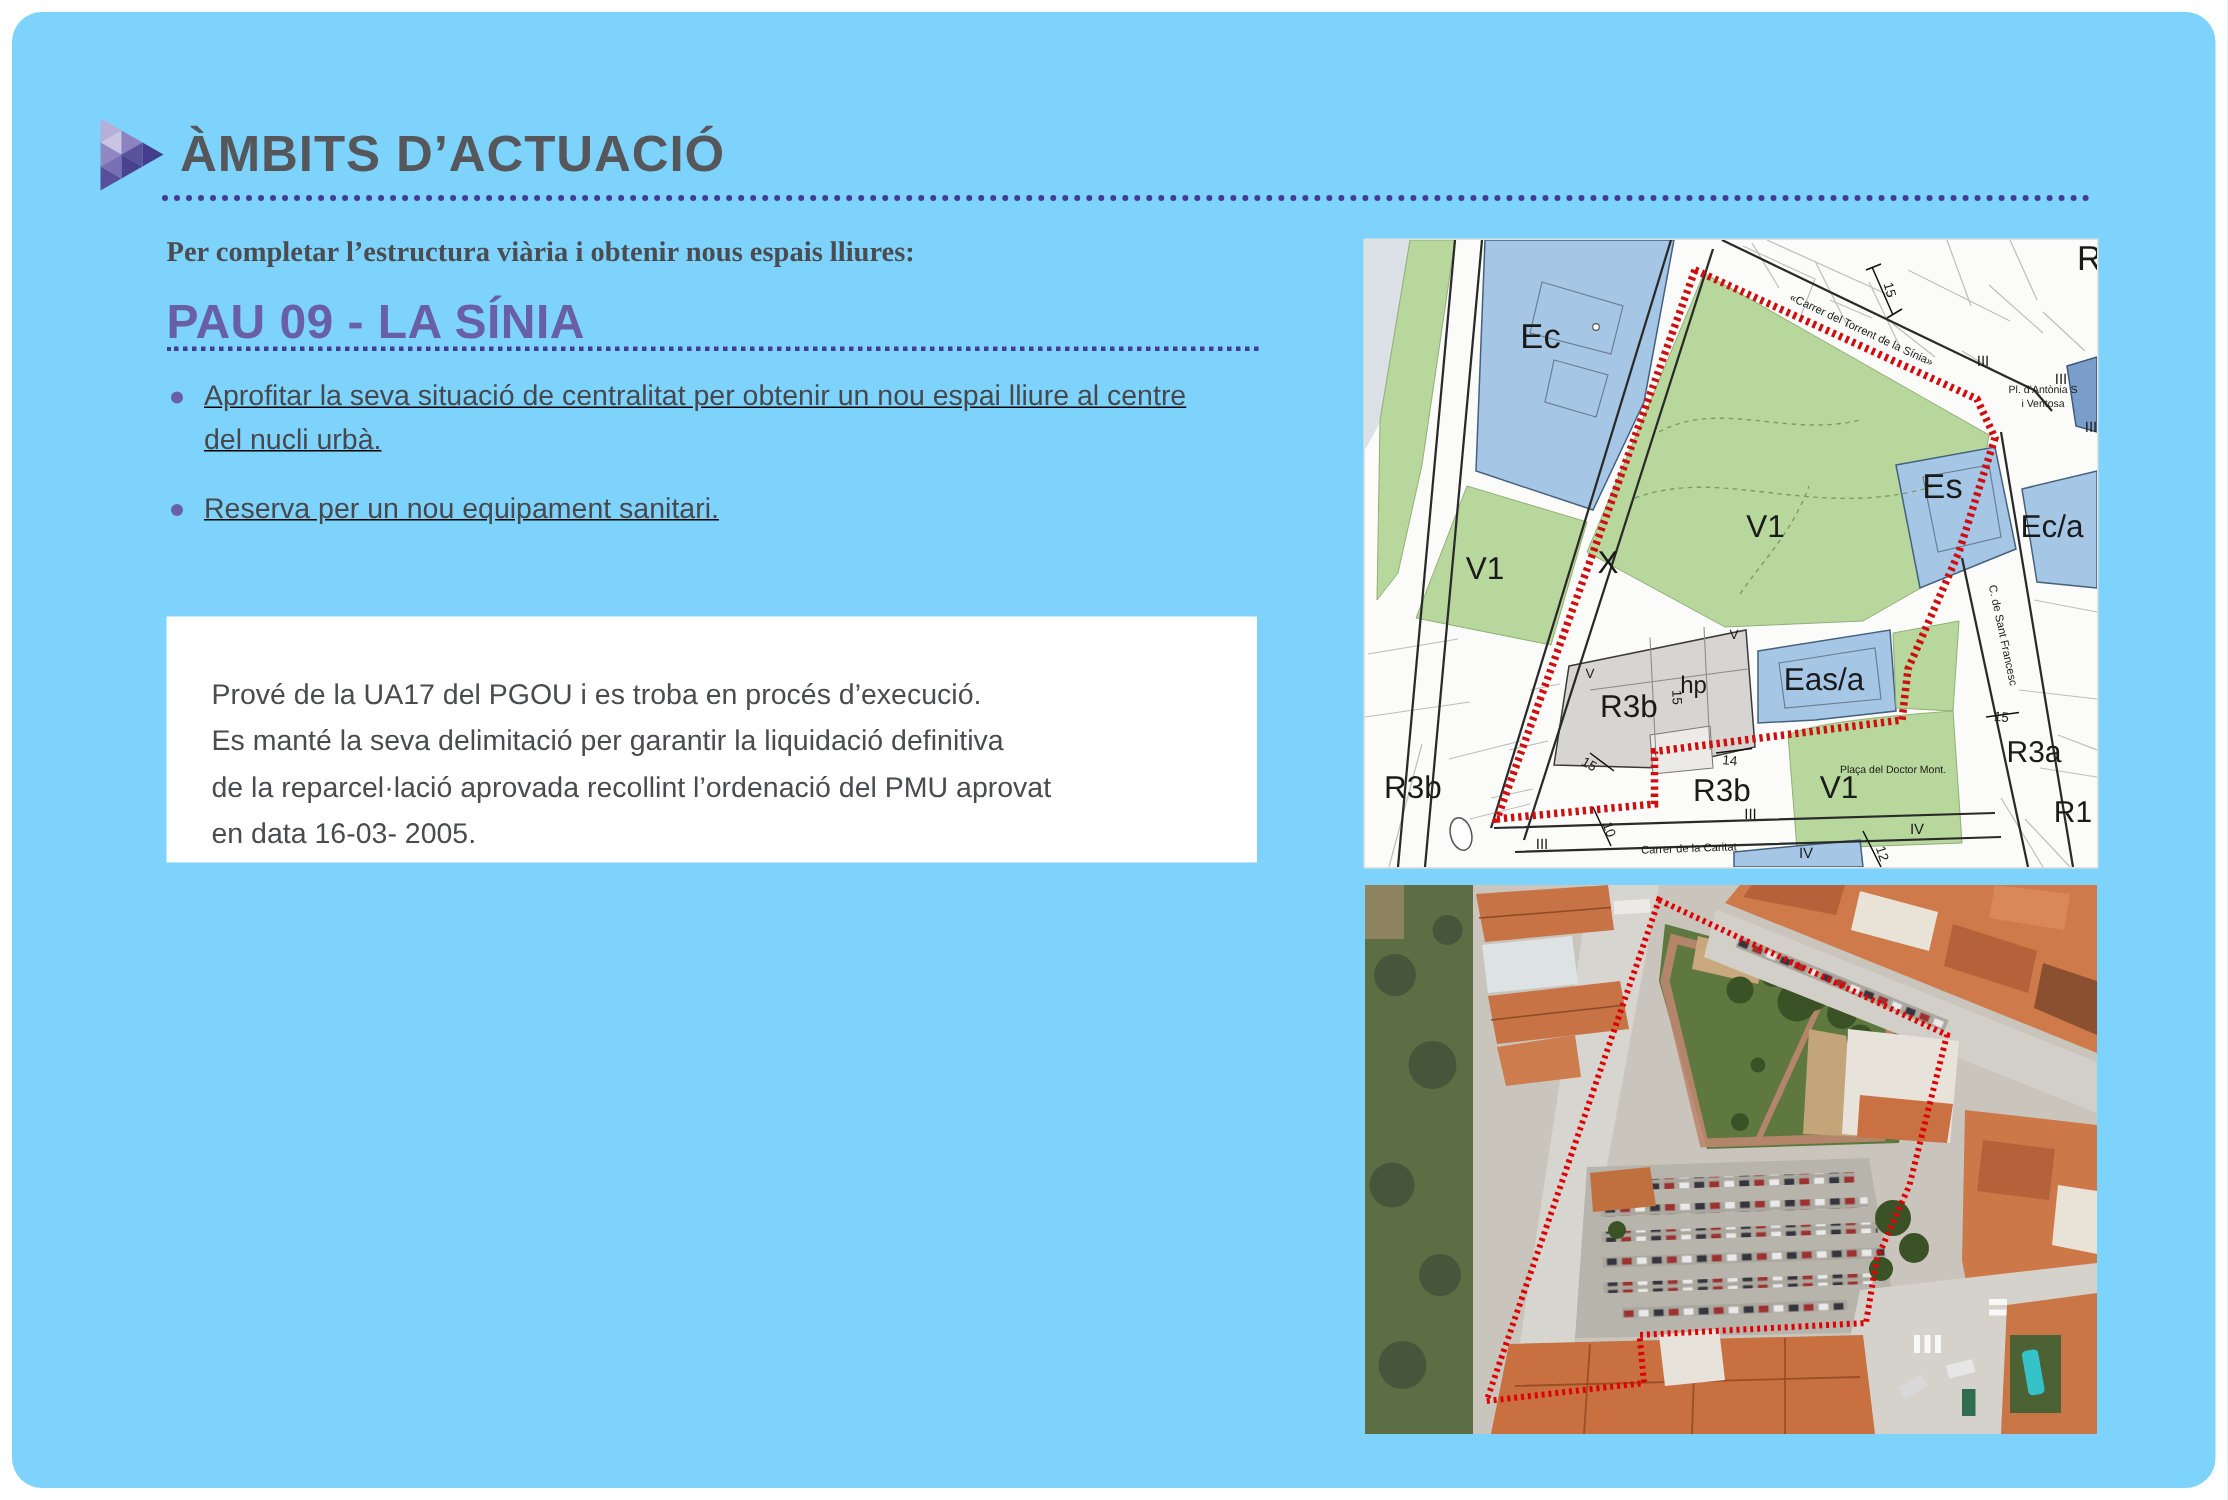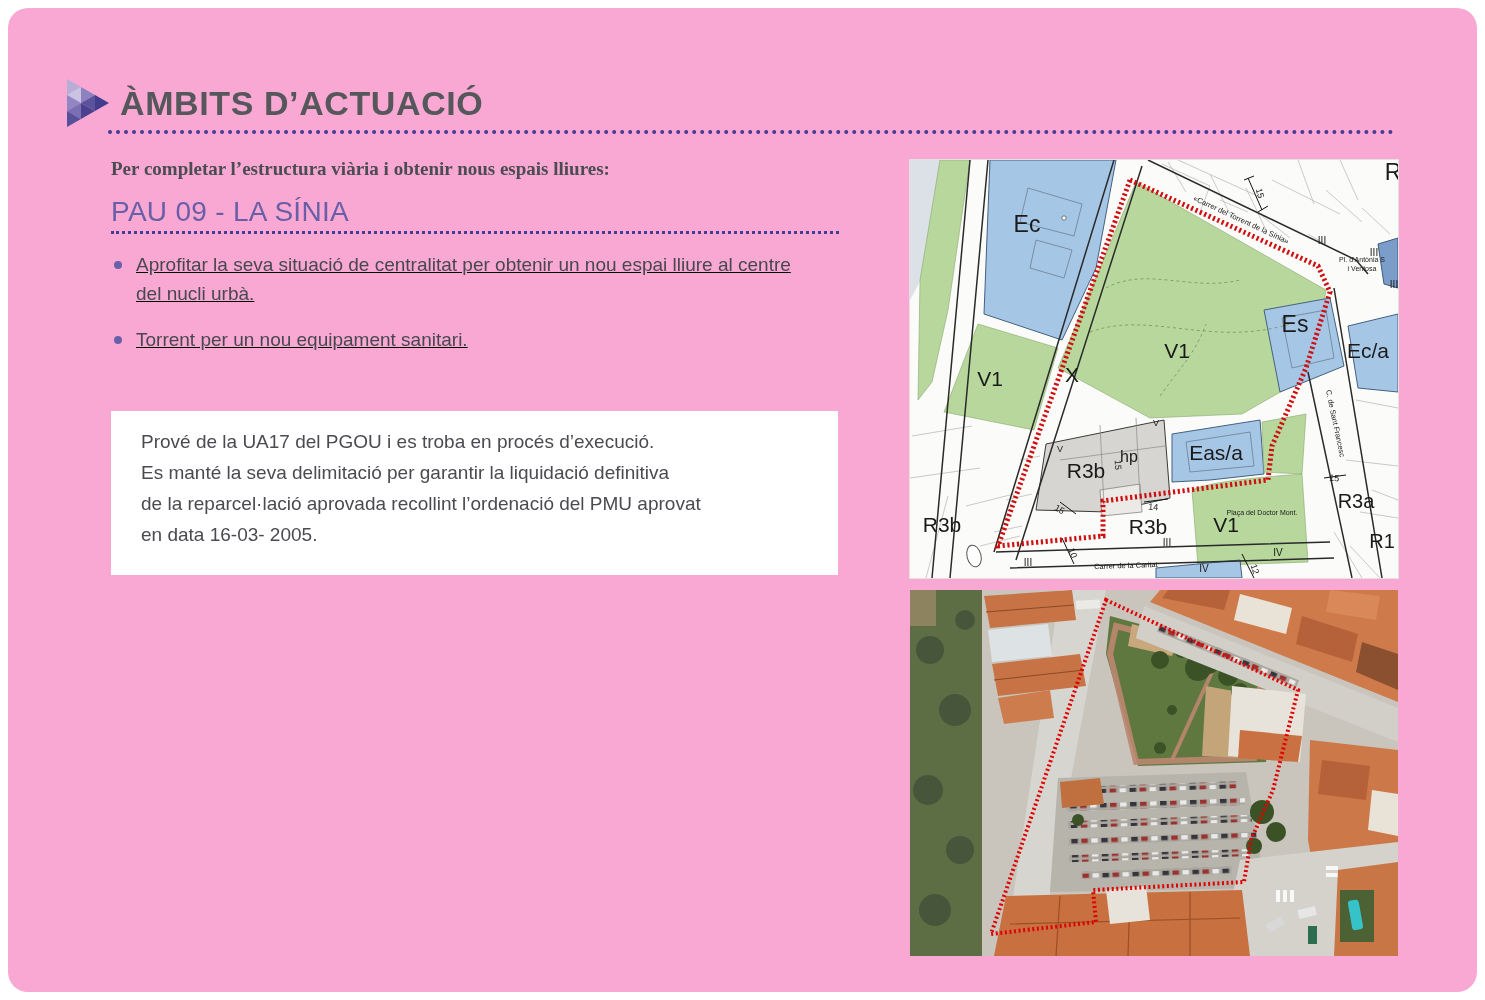--- a/index.html
+++ b/index.html
@@ -1,38 +1,38 @@
 <!DOCTYPE html>
 <html><head>
 <meta charset="utf-8">
 <style>
   html,body{margin:0;padding:0;background:#ffffff;}
   body{width:1485px;height:1000px;position:relative;overflow:hidden;
        font-family:"Liberation Sans","DejaVu Sans",sans-serif;}
   .card{position:absolute;left:8px;top:8px;width:1469px;height:984px;
-        background:#f9a8d4;border-radius:20px;}
+        background:#7dd3fc;border-radius:20px;}
   
   .hdr{position:absolute;left:58px;top:70px;display:flex;align-items:center;gap:10px;}
   .hdr h1{margin:0;font-size:34px;font-weight:800;color:#56575b;letter-spacing:.6px;}
   .rule-main{position:absolute;left:100px;top:122px;width:1286px;height:0;
              border-bottom:4px dotted #433c95;}
   
   .intro{position:absolute;left:103px;top:150px;font-size:19px;font-weight:bold;
          color:#4b4c52;margin:0;font-family:Liberation Serif, serif;}
-  .pau{position:absolute;left:103px;top:188px;font-size:28px;font-weight:400;
+  .pau{position:absolute;left:103px;top:188px;font-size:32px;font-weight:700;
        color:#695fa6;margin:0;letter-spacing:.3px;}
   .rule-sub{position:absolute;left:103px;top:223px;width:728px;height:0;
             border-bottom:3.5px dotted #433c95;}
   .bullets{position:absolute;left:103px;top:242px;width:680px;margin:0;padding:0;list-style:none;text-decoration:underline;}
   .bullets li{position:relative;padding-left:25px;font-size:19px;line-height:29px;
               color:#47484e;margin-bottom:17px;}
   .bullets li::before{content:"";position:absolute;left:3px;top:11px;width:8px;height:8px;
               border-radius:50%;background:#6a60a8;}
   .note{position:absolute;left:103px;top:403px;width:727px;height:164px;background:#ffffff;
-        box-sizing:border-box;padding:15px 30px;}
+        box-sizing:border-box;padding:37px 30px;}
   .note p{margin:0;font-size:19px;line-height:31px;color:#4a4b50;white-space:pre-line;}
   
   .fig{position:absolute;margin:0;padding:0;}
   .fig-map{left:902px;top:152px;width:488px;height:418px;outline:1px solid #e3e2df;}
   .fig-air{left:902px;top:582px;width:488px;height:366px;}
   svg{display:block;}
   #map-labels text{font-family:"Liberation Sans","DejaVu Sans",sans-serif;fill:#1a1a1a;}
 </style>
 </head>
 <body>
@@ -54,21 +54,21 @@
     <h1>ÀMBITS D’ACTUACIÓ</h1>
   </div>
   <div class="rule-main"></div>
 
   <p class="intro">Per completar l’estructura viària i obtenir nous espais lliures:</p>
   <h2 class="pau">PAU 09 - LA SÍNIA</h2>
   <div class="rule-sub"></div>
 
   <ul class="bullets">
     <li>Aprofitar la seva situació de centralitat per obtenir un nou espai lliure al centre del nucli urbà.</li>
-    <li>Torrent per un nou equipament sanitari.</li>
+    <li>Reserva per un nou equipament sanitari.</li>
   </ul>
 
   <div class="note">
     <p>Prové de la UA17 del PGOU i es troba en procés d’execució.
 Es manté la seva delimitació per garantir la liquidació definitiva
 de la reparcel·lació aprovada recollint l’ordenació del PMU aprovat
 en data 16-03- 2005.</p>
   </div>
 
   <figure class="fig fig-map">

